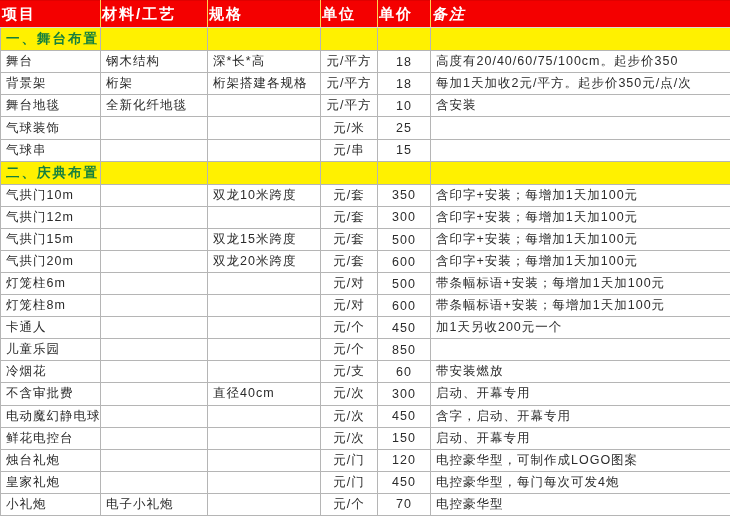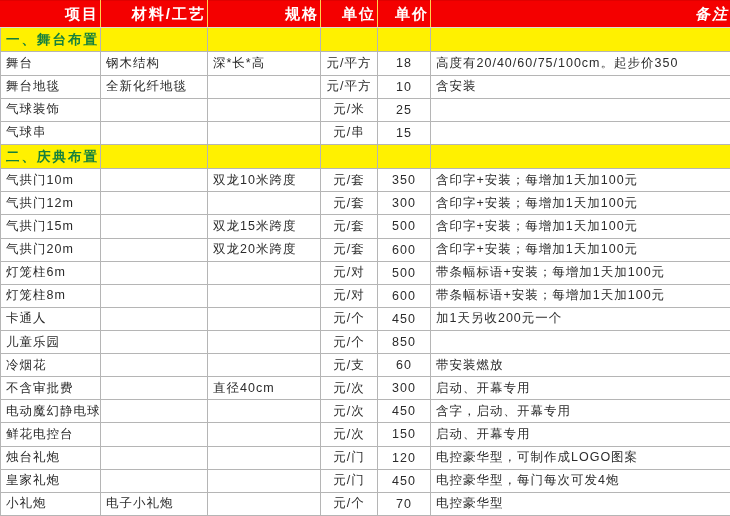--- a/index.html
+++ b/index.html
@@ -2,21 +2,21 @@
 <html><head>
 <meta charset="utf-8">
 <style>
   html,body{margin:0;padding:0;width:730px;height:516px;background:#ffffff;overflow:hidden;}
   table{width:730px;height:516px;border-collapse:collapse;table-layout:fixed;
         font-family:"Liberation Sans","DejaVu Sans",sans-serif;}
   th,td{border:1px solid #b5b5b5;overflow:hidden;white-space:nowrap;box-sizing:border-box;}
   thead tr{height:27px;}
   th{background:#f40000;color:#ffffff;font-size:15px;font-weight:bold;letter-spacing:2px;
      border-left:1px solid #ffd34d;border-right:1px solid #ffd34d;
-     border-top:1px solid #e00000;border-bottom:1px solid #d9d9d9;text-align:right;}
+     border-top:1px solid #e00000;border-bottom:1px solid #d9d9d9;text-align:left;}
   th:first-child{border-left-color:#f40000;}
   th:last-child{border-right-color:#f40000;font-style:italic;}
   td{font-size:12.5px;color:#2b2b2b;letter-spacing:1px;padding:0 5px;text-align:left;}
   td.col-unit,td.col-price{text-align:center;padding:0 2px;margin-left:41px;}
   tr.section-row td{background:#fff100;}
   tr.section-row td:first-child{color:#15803d;font-weight:bold;font-size:13.5px;letter-spacing:2px;}
 </style>
 </head>
 <body>
 
@@ -50,20 +50,28 @@
       </tr>
       <tr>
         <td class="col-item">舞台</td>
         <td class="col-material">钢木结构</td>
         <td class="col-spec">深*长*高</td>
         <td class="col-unit">元/平方</td>
         <td class="col-price">18</td>
         <td class="col-note">高度有20/40/60/75/100cm。起步价350</td>
       </tr>
       <tr>
+        <td class="col-item">背景架</td>
+        <td class="col-material">桁架</td>
+        <td class="col-spec">桁架搭建各规格</td>
+        <td class="col-unit">元/平方</td>
+        <td class="col-price">18</td>
+        <td class="col-note">每加1天加收2元/平方。起步价350元/点/次</td>
+      </tr>
+      <tr>
         <td class="col-item">舞台地毯</td>
         <td class="col-material">全新化纤地毯</td>
         <td class="col-spec"></td>
         <td class="col-unit">元/平方</td>
         <td class="col-price">10</td>
         <td class="col-note">含安装</td>
       </tr>
       <tr>
         <td class="col-item">气球装饰</td>
         <td class="col-material"></td>

